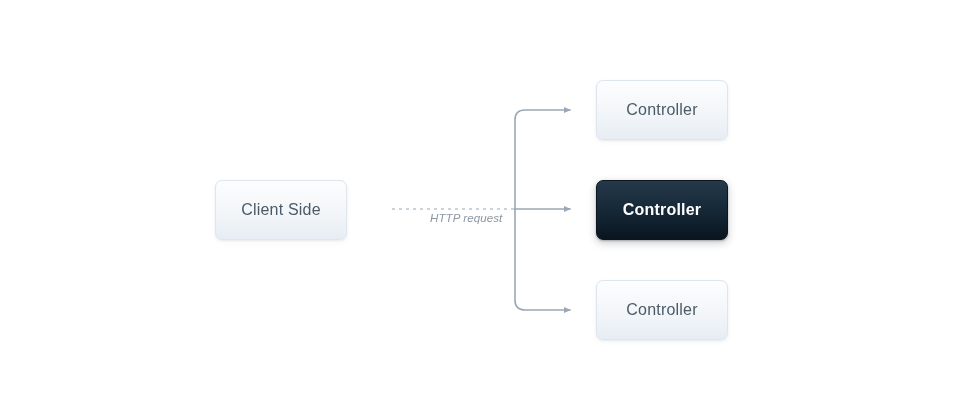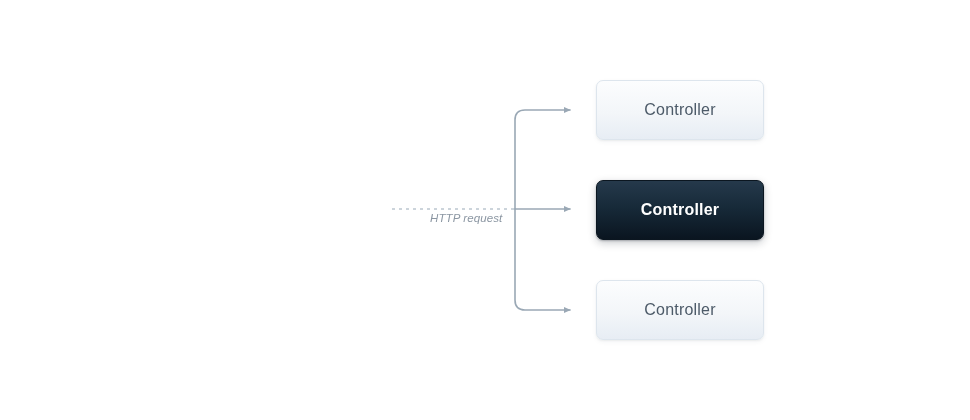--- a/index.html
+++ b/index.html
@@ -29,21 +29,21 @@
   }
 
   
   .node {
     position: absolute;
     box-sizing: border-box;
     display: flex;
     align-items: center;
     justify-content: center;
     border-radius: 7px;
-    width: 168px;
+    width: 132px;
     height: 60px;
     letter-spacing: 0.2px;
   }
 
   .node.light {
     background: linear-gradient(180deg, #fcfdfe 0%, #f3f6f9 55%, #e7edf4 100%);
     border: 1px solid #dde5ed;
     box-shadow: 0 1px 2px rgba(30, 50, 75, 0.06),
                 0 2px 5px rgba(30, 50, 75, 0.05);
   }
@@ -96,20 +96,23 @@
 
     <path d="M515,209 L515,120 Q515,110 525,110 L570,110" fill="none" stroke="#9aa8b5" stroke-width="1.6" stroke-linecap="round" marker-end="url(#arrowhead)"></path>
 
     <path d="M515,209 L570,209" fill="none" stroke="#9aa8b5" stroke-width="1.6" stroke-linecap="round" marker-end="url(#arrowhead)"></path>
 
     <path d="M515,209 L515,300 Q515,310 525,310 L570,310" fill="none" stroke="#9aa8b5" stroke-width="1.6" stroke-linecap="round" marker-end="url(#arrowhead)"></path>
   </svg>
 
   <div class="edge-caption" style="left:430px; top:188px;margin-top:24px;">HTTP request</div>
 
+  <div class="node light" style="left:215px; top:180px;">
+    <span class="node-label">Client Side</span>
+  </div>
 
   <div class="node light" style="left:596px; top:80px;">
     <span class="node-label">Controller</span>
   </div>
 
   <div class="node dark" style="left:596px; top:180px;">
     <span class="node-label">Controller</span>
   </div>
 
   <div class="node light" style="left:596px; top:280px;">

